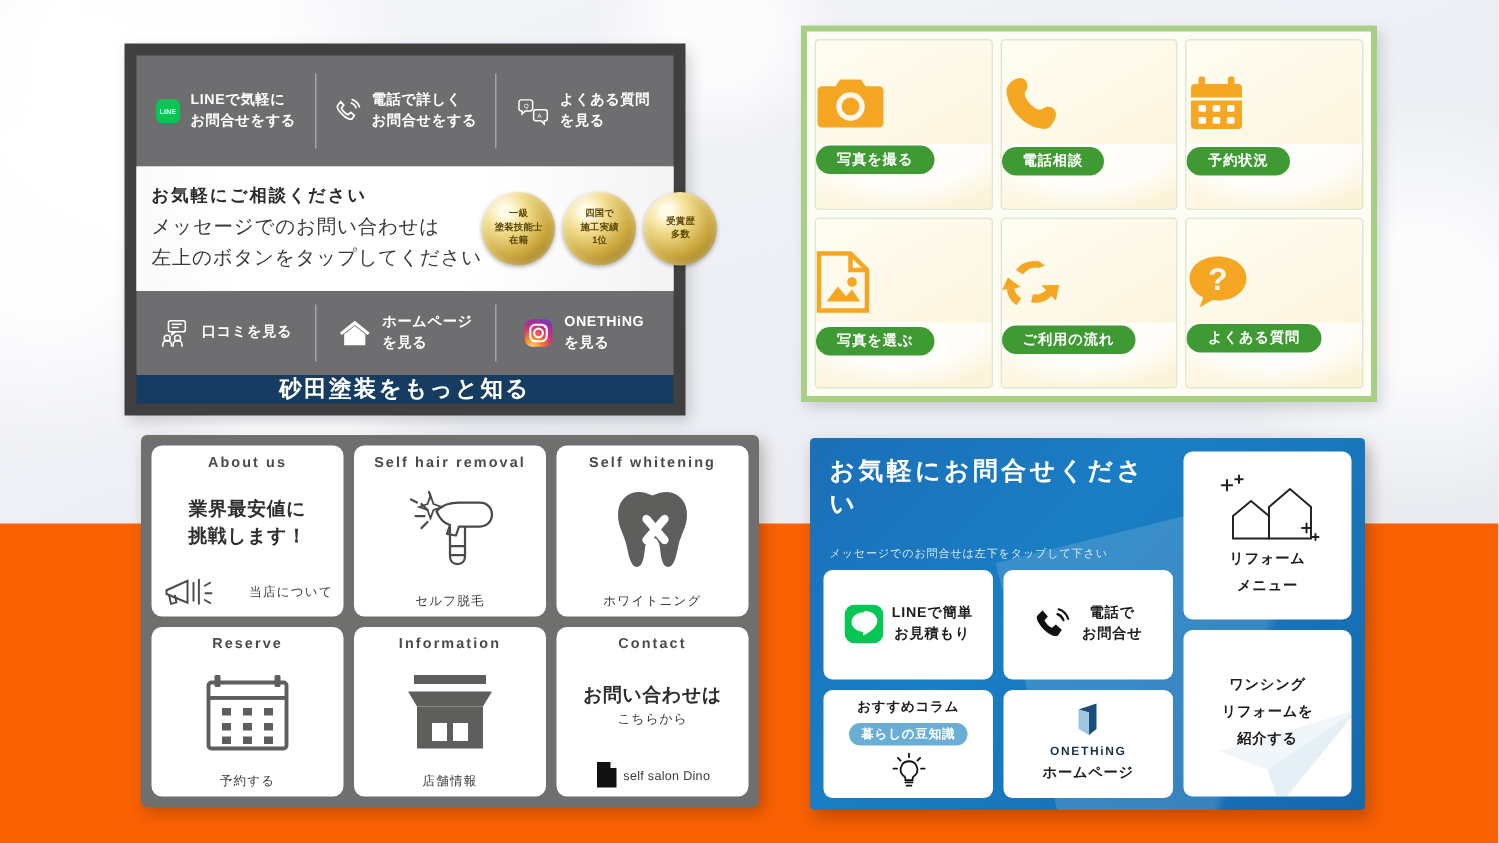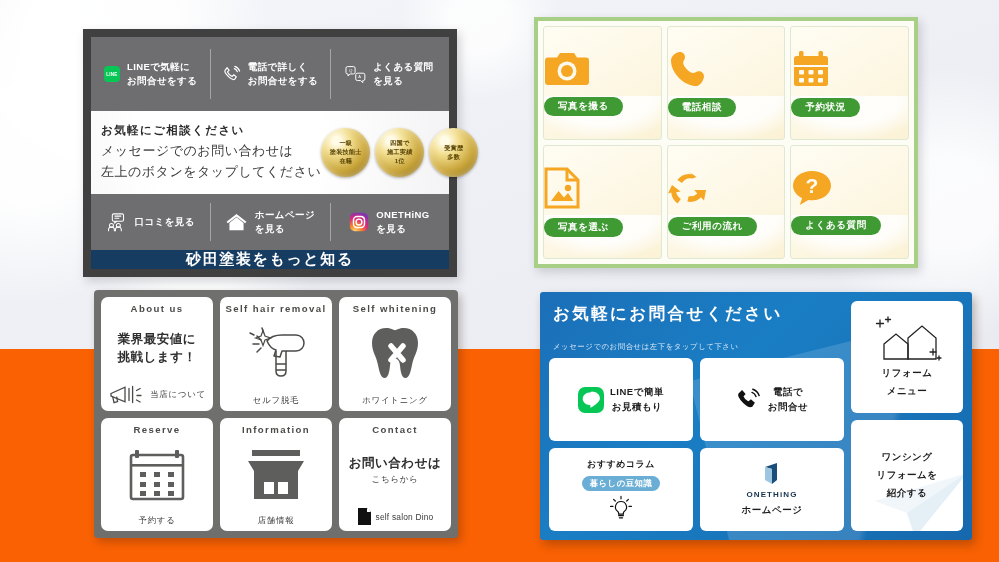--- a/index.html
+++ b/index.html
@@ -95,38 +95,38 @@
     background: radial-gradient(ellipse at 50% 0%, rgba(255,255,255,.85) 0 45%, rgba(255,255,255,0) 70%);
     pointer-events:none;
   }
   .pg-pill {
     background: #3f9a34; color: #fff; border-radius: 20px; padding: 3px 14px;
     font-size: 9.5px; font-weight: 700; letter-spacing: .6px; white-space: nowrap; z-index:2;
   }
 
   
   #panel-salon {
-    position: absolute; left: 94px; top: 290px; width: 364px; height: 248px;
+    position: absolute; left: 94px; top: 290px; width: 412px; height: 248px;
     background: #6f6f6d; padding: 7px; border-radius: 4px;
     box-shadow: 3px 4px 9px rgba(60,30,10,.28);
   }
   .sl-grid { width: 100%; height: 100%; display: grid; grid-template-columns: repeat(3,1fr); grid-template-rows: repeat(2,1fr); gap: 7px; }
   .sl-cell {
     background: #fff; border-radius: 7px; display: flex; flex-direction: column;
     align-items: center; padding: 6px 4px 5px; position: relative;
   }
   .sl-en { font-size: 9.6px; font-weight: 700; letter-spacing: 1.4px; color: #4a4a48; }
   .sl-jp-big { font-size: 12.5px; font-weight: 700; color: #2e2e2e; line-height: 1.35; letter-spacing: .5px; text-align:left; }
   .sl-jp-sm { font-size: 8.6px; color: #3a3a3a; letter-spacing: .6px; }
   .sl-body { flex: 1; display: flex; align-items: center; justify-content: center; width: 100%; }
   .sl-foot { font-size: 8.4px; color: #3b3b3b; letter-spacing: .8px; }
 
   
   #panel-reform {
-    position: absolute; left: 540px; top: 292px; width: 432px; height: 248px;
+    position: absolute; left: 540px; top: 292px; width: 370px; height: 248px;
     background: linear-gradient(135deg,#1b6fb8 0%,#1a7ec4 40%,#1668ad 100%);
     padding: 9px; border-radius: 3px;
     box-shadow: 3px 5px 10px rgba(60,30,10,.3);
     overflow: hidden;
   }
   #panel-reform::before {
     content: ""; position: absolute; right: -18%; top: 18%; width: 78%; height: 95%;
     background: linear-gradient(120deg, rgba(255,255,255,.14) 0 50%, rgba(255,255,255,0) 52%);
     transform: rotate(-14deg); pointer-events: none;
   }

